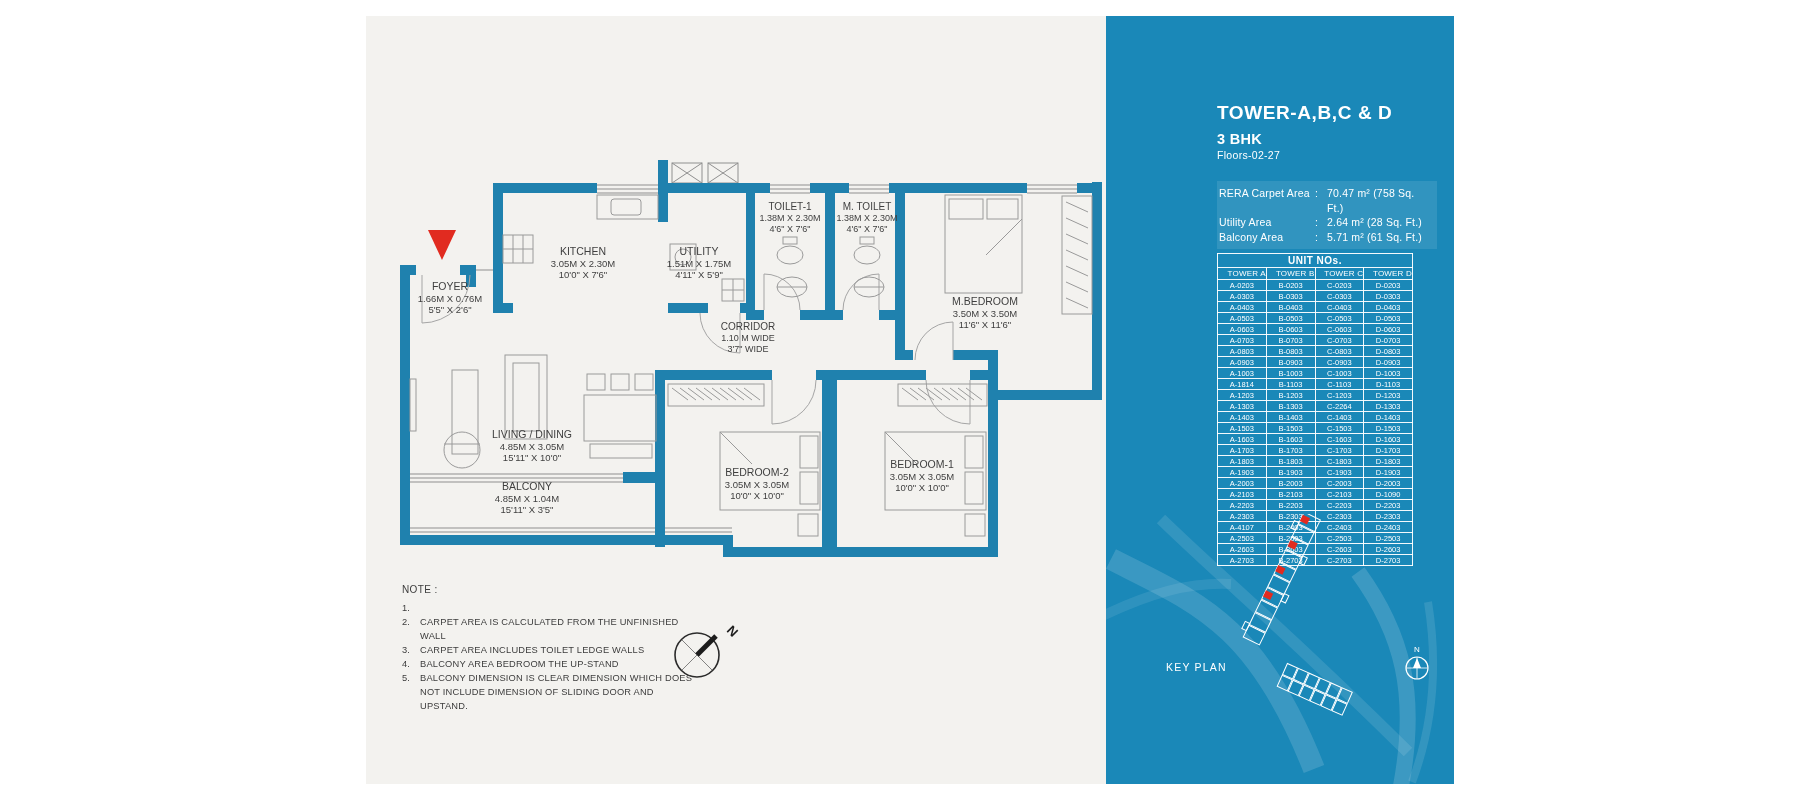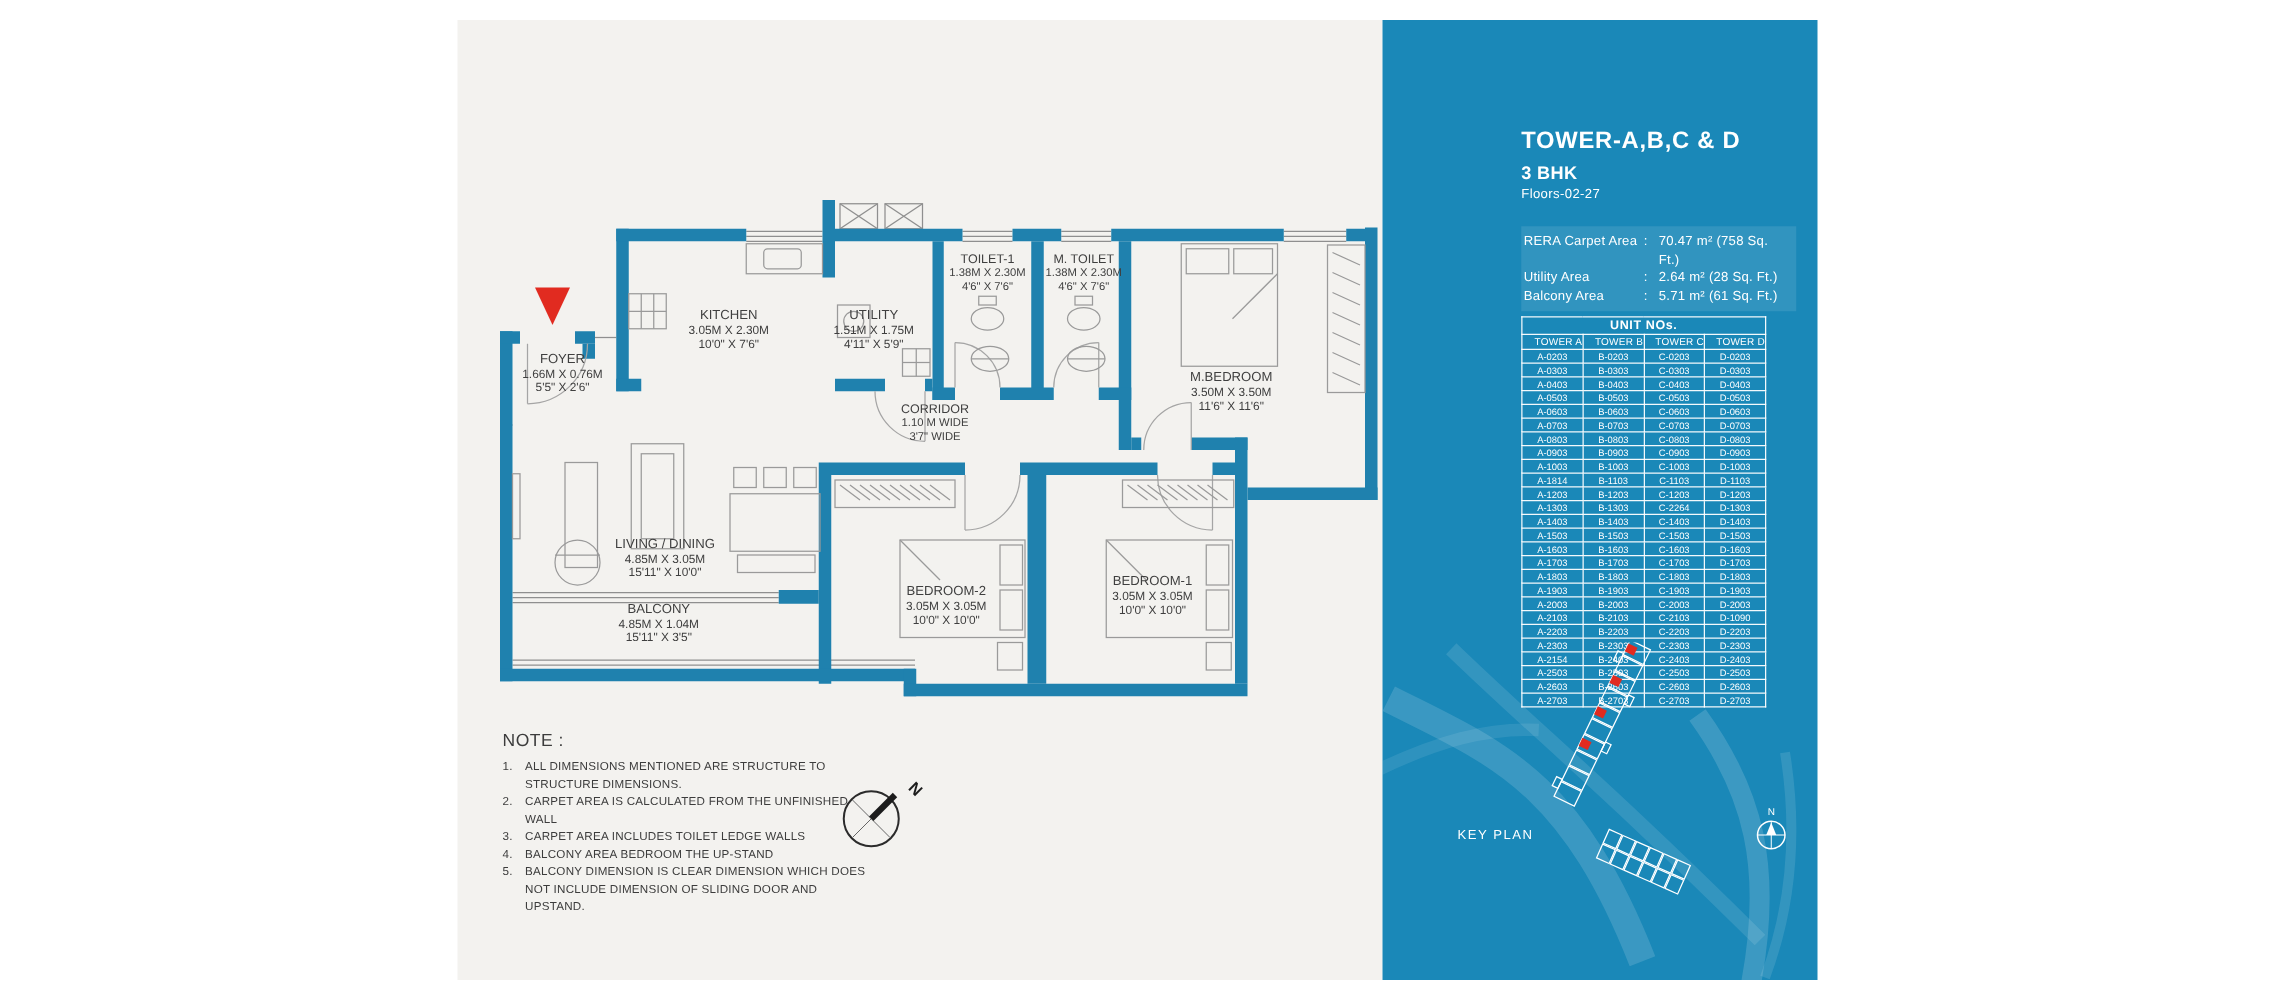--- a/index.html
+++ b/index.html
@@ -3,21 +3,21 @@
 <meta charset="utf-8">
 <style>
   html,body{margin:0;padding:0;background:#ffffff;}
   #canvas{position:relative;width:1820px;height:800px;background:#ffffff;overflow:hidden;
           font-family:"Liberation Sans",sans-serif;}
   
   #paper{position:absolute;left:366px;top:16px;width:740px;height:768px;background:#f3f2ef;}
   #plan-svg{position:absolute;left:0;top:0;}
   
   #notes{position:absolute;left:36px;top:568px;width:300px;color:#3c3c3c;}
-  #notes .nh{font-size:14px;letter-spacing:.4px;margin-bottom:6px;}
+  #notes .nh{font-size:10px;letter-spacing:.4px;margin-bottom:6px;}
   #notes .ni{display:flex;gap:7px;font-size:9.3px;line-height:14px;letter-spacing:.2px;}
   #notes .num{width:11px;flex:0 0 auto;}
   #notes .txt{white-space:pre-line;}
   
   #panel{position:absolute;left:1106px;top:16px;width:348px;height:768px;background:#1a88b8;color:#ffffff;overflow:hidden;}
   #panel-inner{position:absolute;left:64px;top:86px;width:260px;margin-left:47px;}
   .p-title{font-size:19px;font-weight:bold;letter-spacing:.6px;}
   .p-bhk{font-size:14.5px;font-weight:bold;margin-top:7px;letter-spacing:.3px;}
   .p-floors{font-size:10.5px;margin-top:2px;letter-spacing:.3px;}
   .area-box{margin-top:20px;width:212px;background:rgba(255,255,255,0.10);padding:5px 6px 5px 2px;}
@@ -263,22 +263,20 @@
         <line x1="316" y1="654" x2="346" y2="624" stroke="#666" stroke-width="0.8"></line>
         <line x1="331" y1="639" x2="350" y2="620" stroke="#1c1c1c" stroke-width="5"></line>
         <text x="360" y="615" font-size="13" fill="#1c1c1c" font-weight="bold" transform="rotate(45 360 615)">N</text>
       </g>
     </svg>
 
     <div id="notes">
       <div class="nh">NOTE :</div>
       <div class="ni">
         <span class="num">1.</span>
-          <span class="txt">ALL DIMENSIONS MENTIONED ARE STRUCTURE TO
-STRUCTURE DIMENSIONS.</span>
       </div>
       <div class="ni">
         <span class="num">2.</span>
           <span class="txt">CARPET AREA IS CALCULATED FROM THE UNFINISHED WALL</span>
       </div>
       <div class="ni">
         <span class="num">3.</span>
           <span class="txt">CARPET AREA INCLUDES TOILET LEDGE WALLS</span>
       </div>
       <div class="ni">
@@ -456,21 +454,21 @@
               <td>C-2203</td>
               <td>D-2203</td>
             </tr>
             <tr>
               <td>A-2303</td>
               <td>B-2303</td>
               <td>C-2303</td>
               <td>D-2303</td>
             </tr>
             <tr>
-              <td>A-2154</td>
+              <td>A-4107</td>
               <td>B-2403</td>
               <td>C-2403</td>
               <td>D-2403</td>
             </tr>
             <tr>
               <td>A-2503</td>
               <td>B-2503</td>
               <td>C-2503</td>
               <td>D-2503</td>
             </tr>

